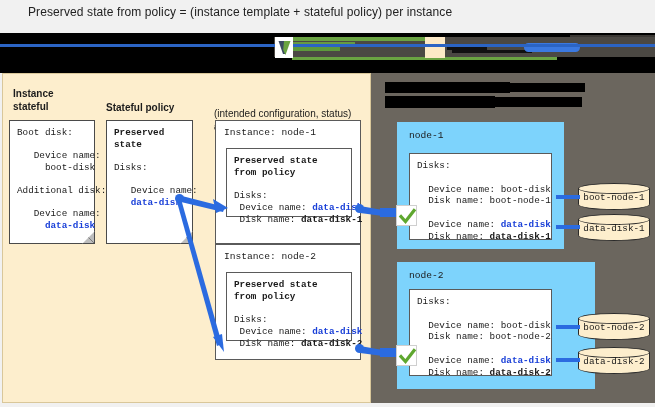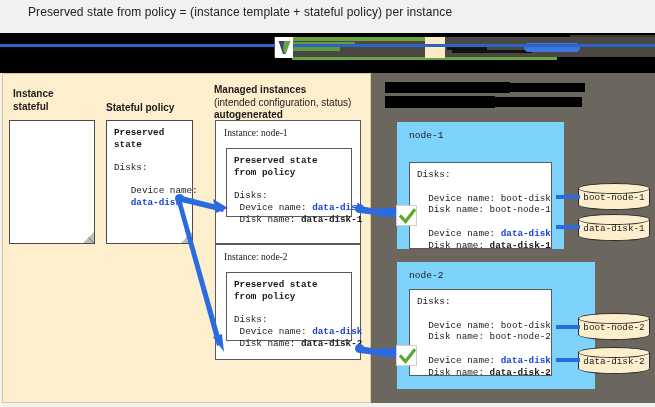--- a/index.html
+++ b/index.html
@@ -44,21 +44,21 @@
     background:#6b665e;box-sizing:border-box;
   }
   #grey-panel .redact{position:absolute;background:#000;}
   #grey-panel .r1{left:14px;top:10px;width:200px;height:9px;}
   #grey-panel .r1b{left:14px;top:9px;width:125px;height:11px;}
   #grey-panel .r2{left:14px;top:24px;width:197px;height:10px;}
   #grey-panel .r2b{left:14px;top:23px;width:110px;height:12px;}
 
   
   .colhead{position:absolute;font-size:10px;font-weight:bold;color:#1c1c1c;line-height:12.5px;}
-  .colhead .reg{font-weight:normal;}
+  .colhead .reg{font-weight:normal;margin-top:24px;}
 
   
   .card{
     position:absolute;background:#fff;border:1px solid #4a4a4a;box-sizing:border-box;
   }
   .fold{
     position:absolute;width:13px;height:13px;right:-1px;bottom:-1px;
     background:#bdbdbd;
     clip-path:polygon(100% 0,100% 100%,0 100%);
     border-right:1px solid #4a4a4a;border-bottom:1px solid #4a4a4a;
@@ -73,21 +73,21 @@
     font-family:"Liberation Mono",monospace;font-size:9.3px;line-height:11.6px;
     color:#1a1a1a;white-space:pre;
   }
   .card .txt b{font-weight:bold;}
   .blue{color:#1a40d8;font-weight:bold;}
 
   
   .wbox{position:absolute;background:#fff;border:1px solid #5a5a5a;box-sizing:border-box;}
   .wbox .lbl{
     position:absolute;left:8px;top:6px;
-    font-family:Liberation Serif, serif;font-size:9.6px;color:#1a1a1a;white-space:pre;
+    font-family:Liberation Mono, monospace;font-size:9.6px;color:#1a1a1a;white-space:pre;
   }
   .inner{position:absolute;background:#fff;border:1px solid #5a5a5a;box-sizing:border-box;}
   .inner .txt{
     position:absolute;left:7px;top:6px;
     font-family:"Liberation Mono",monospace;font-size:9.3px;line-height:11.8px;
     color:#1a1a1a;white-space:pre;
   }
 
   
   .nodebox{position:absolute;background:#7dd3fc;box-sizing:border-box;}
@@ -167,26 +167,34 @@
 <div class="colhead" style="left:13px;top:88px;">
   <div>Instance</div>
   <div>stateful</div>
 </div>
 
 <div class="colhead" style="left:106px;top:102px;">
   <div>Stateful policy</div>
 </div>
 
 <div class="colhead" style="left:214px;top:84px;">
-  <div>Managed instances</div>
   <div class="reg">(intended configuration, status)</div>
   <div>autogenerated</div>
 </div>
 
 <div class="card" style="left:9px;top:120px;width:86px;height:124px;">
+  <div class="txt"><span>Boot disk:</span>
+
+   <span>Device name:</span>
+     <span>boot-disk</span>
+
+<span>Additional disk:</span>
+
+   <span>Device name:</span>
+     <span class="blue">data-disk</span></div>
   <div class="fold"></div>
 </div>
 
 <div class="card" style="left:106px;top:120px;width:87px;height:124px;">
   <div class="txt"><b><span>Preserved</span>
 <span>state</span></b>
 
 <span>Disks:</span>
 
    <span>Device name:</span>
@@ -213,21 +221,21 @@
 <span>from policy</span></b>
 
 <span>Disks:</span>
  <span>Device name:</span> <span class="blue">data-disk</span>
  <span>Disk name:</span> <b><span>data-disk-2</span></b></div>
   </div>
 </div>
 
 <div class="nodebox" style="left:397px;top:122px;width:167px;height:127px;">
   <div class="nlbl">node-1</div>
-  <div class="inner" style="left:12px;top:40px;width:143px;height:87px;">
+  <div class="inner" style="left:12px;top:31px;width:143px;height:87px;">
     <div class="txt"><span>Disks:</span>
 
   <span>Device name:</span> <span>boot-disk</span>
   <span>Disk name:</span> <span>boot-node-1</span>
 
   <span>Device name:</span> <span class="blue">data-disk</span>
   <span>Disk name:</span> <b><span>data-disk-1</span></b></div>
   </div>
 </div>
 

